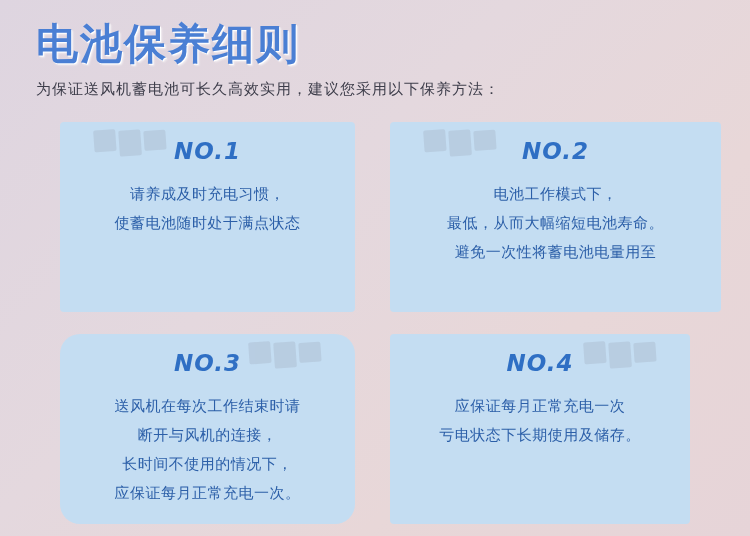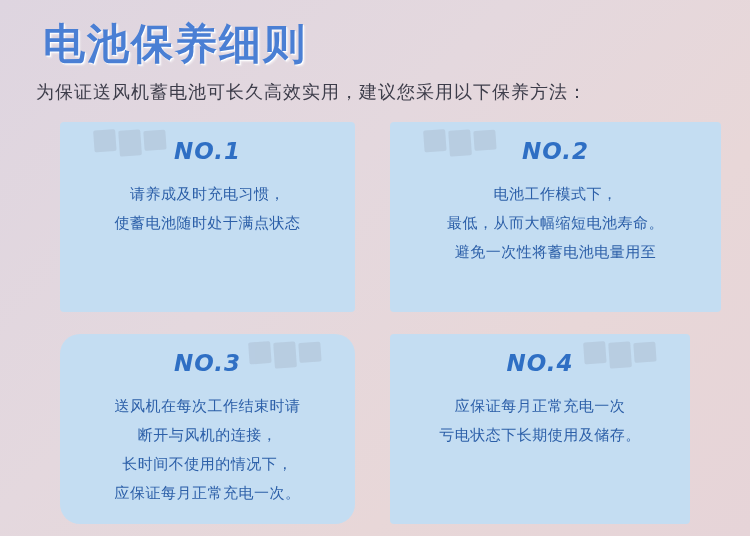--- a/index.html
+++ b/index.html
@@ -15,34 +15,34 @@
     position: relative;
   }
   .page {
     position: relative;
     width: 750px;
     height: 536px;
     box-sizing: border-box;
   }
   .title {
     position: absolute;
-    left: 43px;
+    left: 36px;
     top: 16px;
     font-size: 42px;
     font-weight: bold;
     letter-spacing: 2px;
     color: #4a7fd4;
     text-shadow: 1px 1px 0 #ffffff, 2px 2px 2px rgba(255,255,255,0.6);
     font-family: "DejaVu Sans", "Liberation Sans", sans-serif;
   }
   .subtitle {
     position: absolute;
     left: 36px;
     top: 80px;
-    font-size: 18px;
+    font-size: 15px;
     color: #3d3d4a;
     letter-spacing: 1px;
   }
   .cards {
     position: absolute;
     left: 60px;
     top: 122px;
     width: 630px;
   }
   .card {

